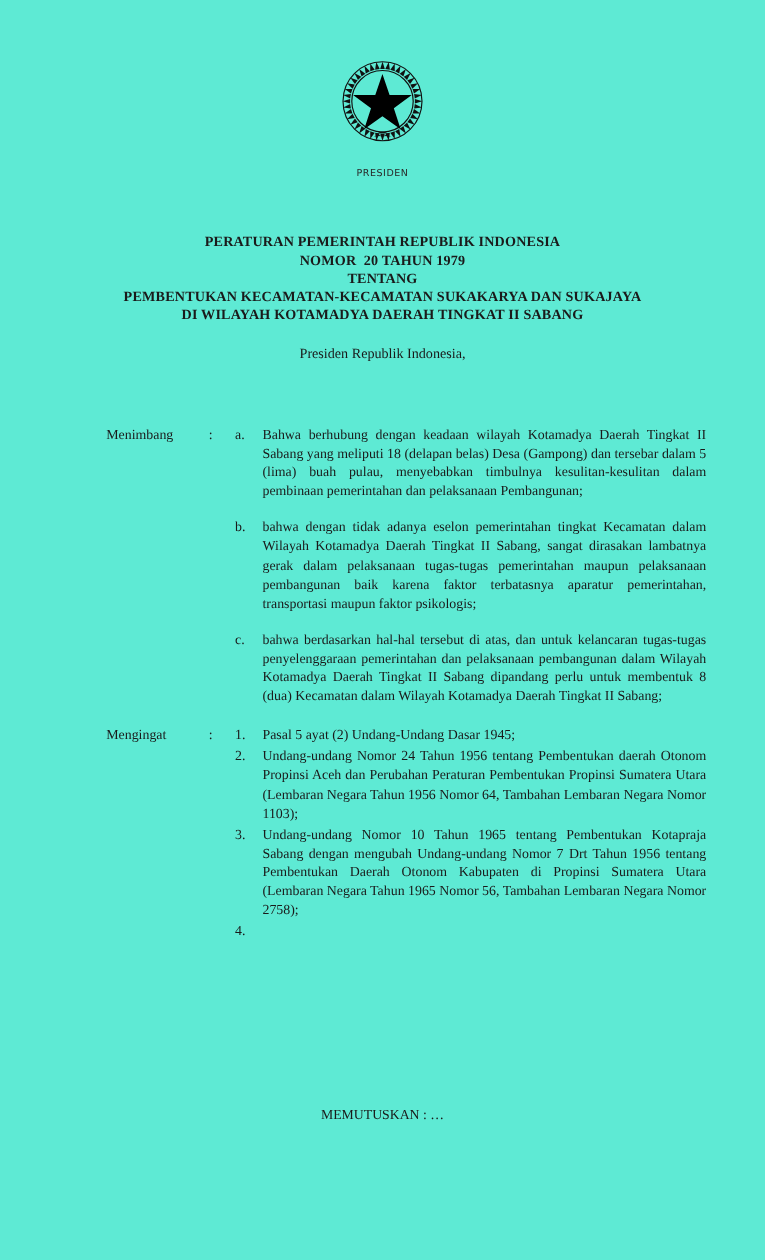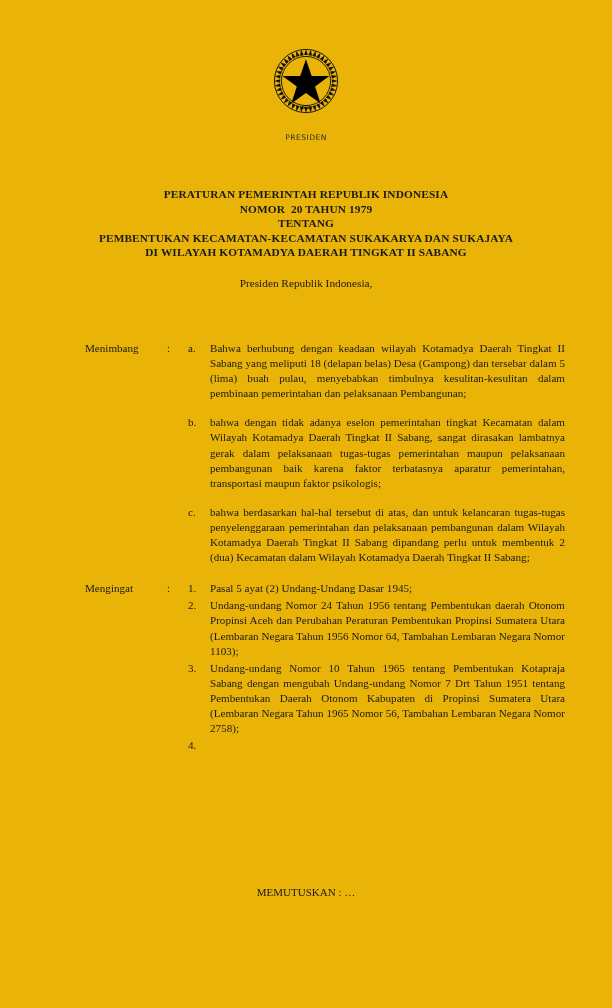--- a/index.html
+++ b/index.html
@@ -9,21 +9,21 @@
   }
   body {
     font-family: "Liberation Serif", serif;
     color: #1a1a1a;
   }
   .page {
     position: relative;
     width: 612px;
     height: 1008px;
     margin: 0 auto;
-    background: #eab308;
+    background: #5eead4;
     overflow: hidden;
   }
 
   
   .emblem-block {
     position: absolute;
     left: 0;
     top: 42px;
     width: 612px;
     text-align: center;
@@ -220,40 +220,40 @@
         <div class="body-text">Bahwa berhubung dengan keadaan wilayah Kotamadya Daerah Tingkat II Sabang yang meliputi 18 (delapan belas) Desa (Gampong) dan tersebar dalam 5 (lima) buah pulau, menyebabkan timbulnya kesulitan-kesulitan dalam pembinaan pemerintahan dan pelaksanaan Pembangunan;</div>
       </div>
       <div class="row">
         <div class="spacer-lbl"></div>
         <div class="marker">b.</div>
         <div class="body-text">bahwa dengan tidak adanya eselon pemerintahan tingkat Kecamatan dalam Wilayah Kotamadya Daerah Tingkat II Sabang, sangat dirasakan lambatnya gerak dalam pelaksanaan tugas-tugas pemerintahan maupun pelaksanaan pembangunan baik karena faktor terbatasnya aparatur pemerintahan, transportasi maupun faktor psikologis;</div>
       </div>
       <div class="row">
         <div class="spacer-lbl"></div>
         <div class="marker">c.</div>
-        <div class="body-text">bahwa berdasarkan hal-hal tersebut di atas, dan untuk kelancaran tugas-tugas penyelenggaraan pemerintahan dan pelaksanaan pembangunan dalam Wilayah Kotamadya Daerah Tingkat II Sabang dipandang perlu untuk membentuk 2 (dua) Kecamatan dalam Wilayah Kotamadya Daerah Tingkat II Sabang;</div>
+        <div class="body-text">bahwa berdasarkan hal-hal tersebut di atas, dan untuk kelancaran tugas-tugas penyelenggaraan pemerintahan dan pelaksanaan pembangunan dalam Wilayah Kotamadya Daerah Tingkat II Sabang dipandang perlu untuk membentuk 8 (dua) Kecamatan dalam Wilayah Kotamadya Daerah Tingkat II Sabang;</div>
       </div>
     </div>
 
     <div class="section">
       <div class="row">
         <div class="lbl">Mengingat</div>
         <div class="colon">:</div>
         <div class="marker">1.</div>
         <div class="body-text">Pasal 5 ayat (2) Undang-Undang Dasar 1945;</div>
       </div>
       <div class="row" style="margin-top:2px;">
         <div class="spacer-lbl"></div>
         <div class="marker">2.</div>
         <div class="body-text">Undang-undang  Nomor 24 Tahun 1956 tentang Pembentukan daerah Otonom Propinsi Aceh dan Perubahan Peraturan Pembentukan Propinsi Sumatera Utara (Lembaran Negara Tahun 1956 Nomor 64, Tambahan Lembaran Negara Nomor 1103);</div>
       </div>
       <div class="row" style="margin-top:2px;">
         <div class="spacer-lbl"></div>
         <div class="marker">3.</div>
-        <div class="body-text">Undang-undang  Nomor 10 Tahun 1965 tentang Pembentukan Kotapraja Sabang dengan mengubah Undang-undang  Nomor 7 Drt Tahun 1951 tentang Pembentukan Daerah Otonom Kabupaten di Propinsi Sumatera Utara (Lembaran Negara Tahun 1965 Nomor 56, Tambahan Lembaran Negara Nomor 2758);</div>
+        <div class="body-text">Undang-undang  Nomor 10 Tahun 1965 tentang Pembentukan Kotapraja Sabang dengan mengubah Undang-undang  Nomor 7 Drt Tahun 1956 tentang Pembentukan Daerah Otonom Kabupaten di Propinsi Sumatera Utara (Lembaran Negara Tahun 1965 Nomor 56, Tambahan Lembaran Negara Nomor 2758);</div>
       </div>
       <div class="row" style="margin-top:2px;">
         <div class="spacer-lbl"></div>
         <div class="marker">4.</div>
       </div>
     </div>
 
   </div>
 
   <div class="footer">MEMUTUSKAN : …</div>

